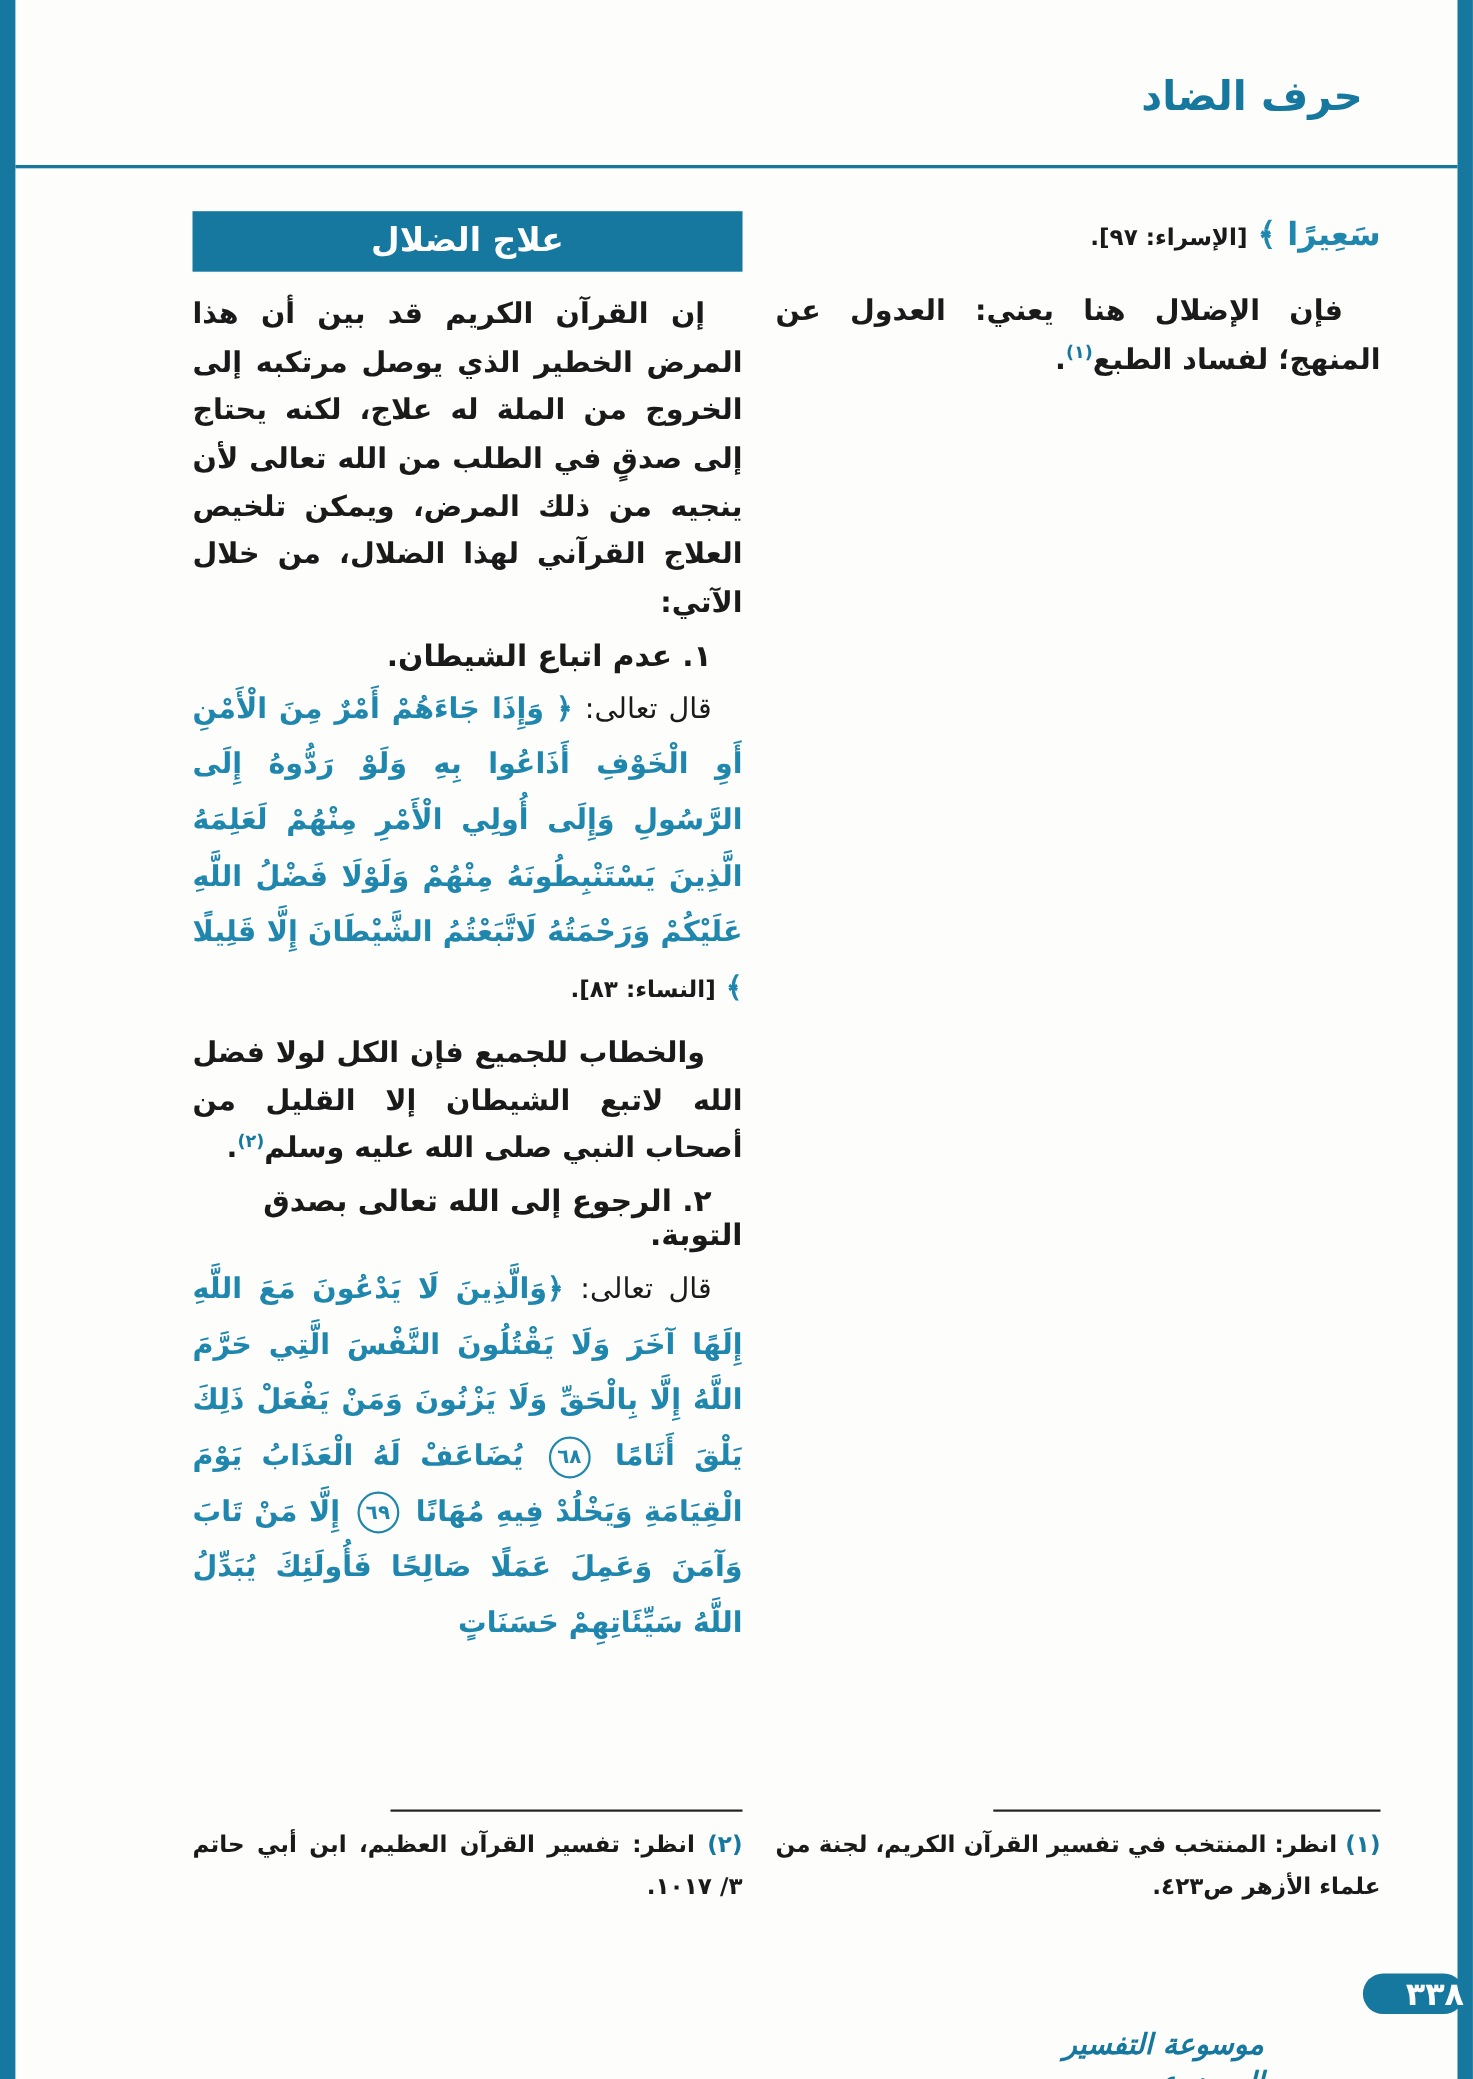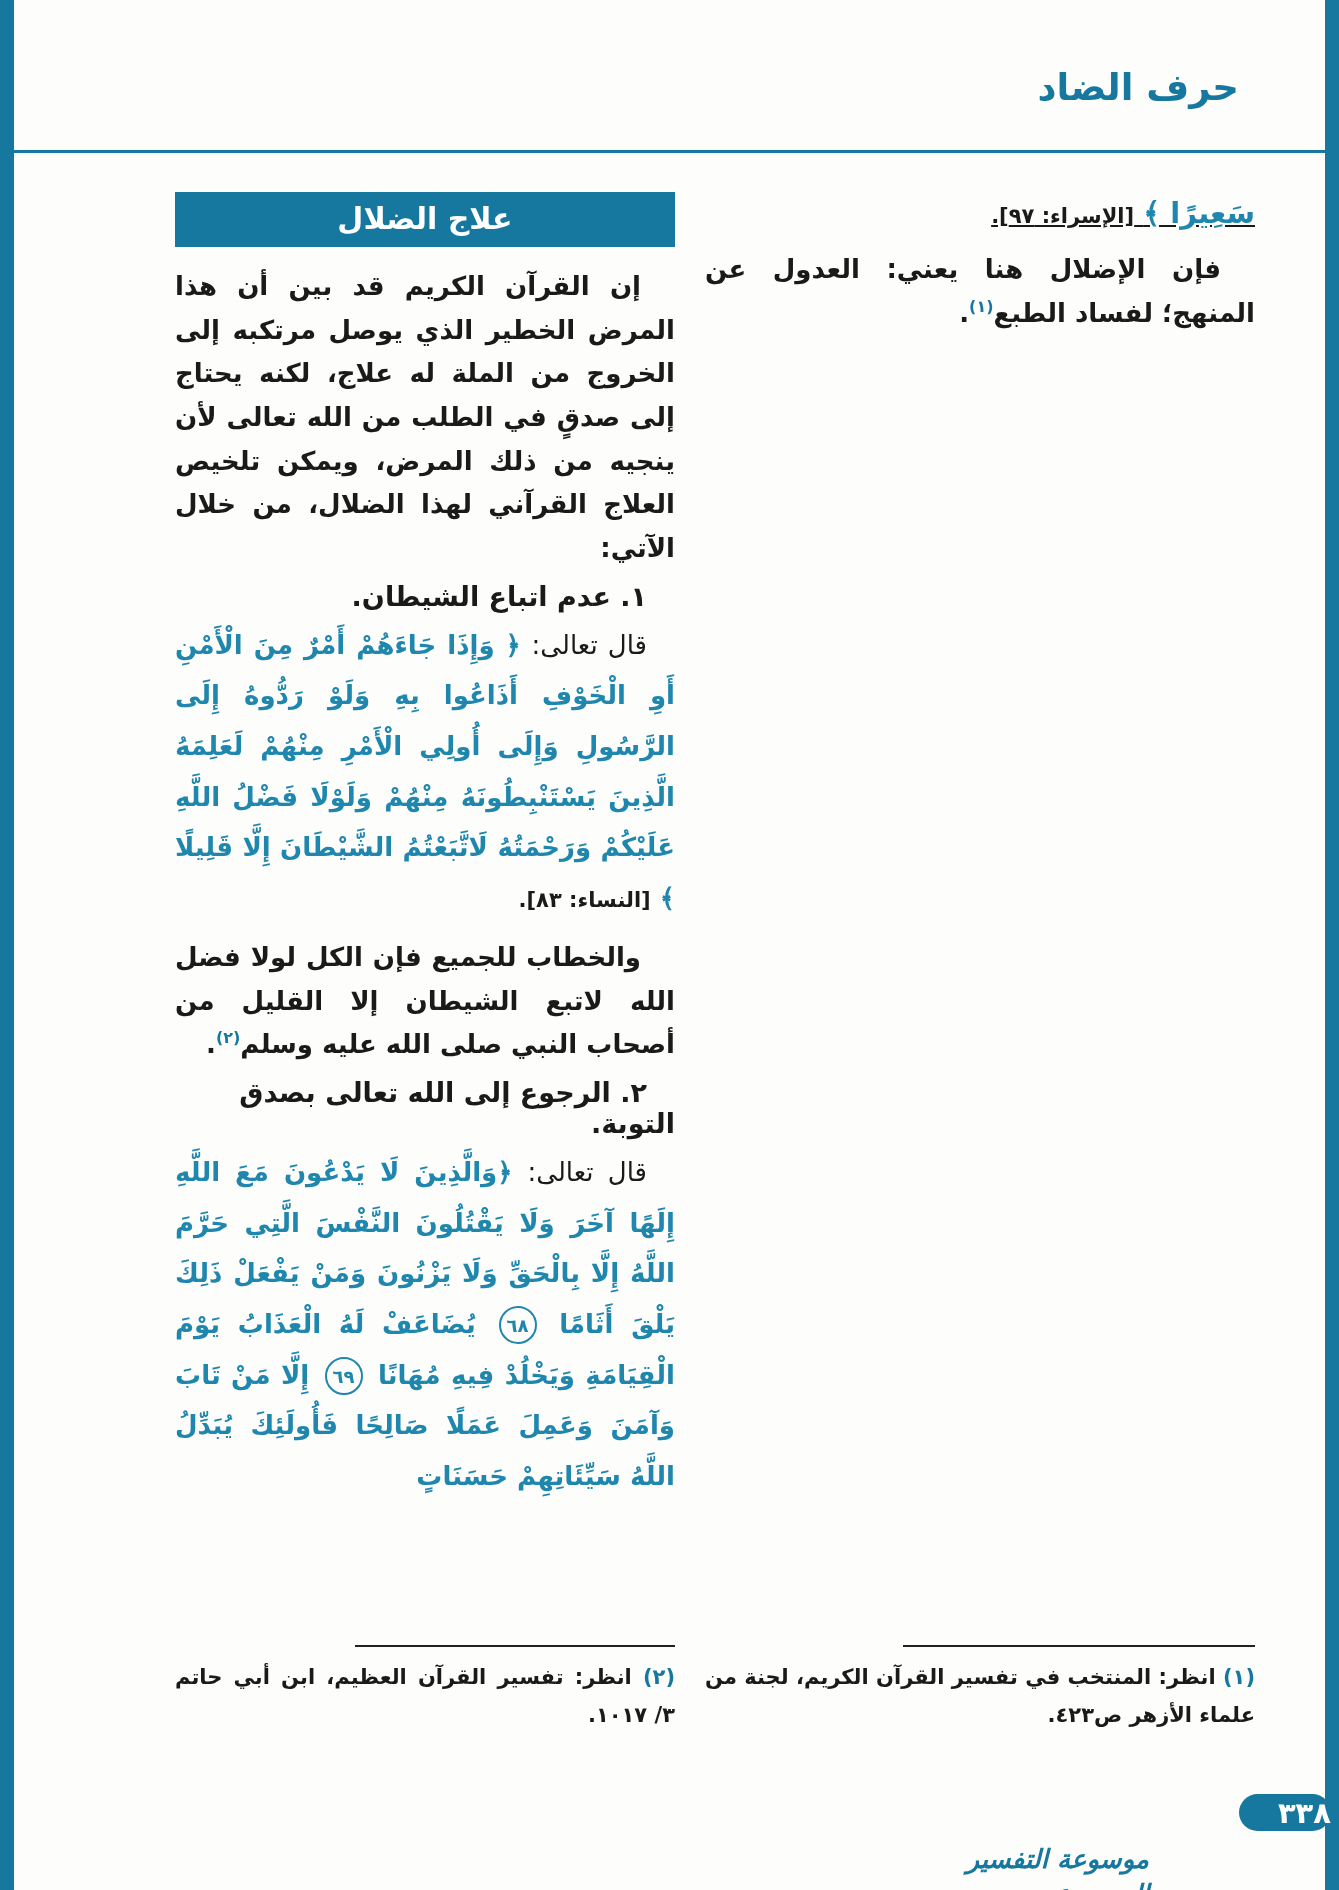--- a/index.html
+++ b/index.html
@@ -33,21 +33,21 @@
     height:3px; background:var(--accent);
   }
 
   .columns{
     position:absolute; top:192px; right:84px; left:175px;
     display:flex; gap:30px; align-items:flex-start;
   }
   .col-right{ width:550px; }
   .col-left{ width:500px; }
 
-  .verse-line{ margin:4px 0 18px; font-size:26px; font-weight:700; text-align:right;text-decoration:underline; }
+  .verse-line{ margin:4px 0 32px; font-size:26px; font-weight:700; text-align:right; }
   .verse-line .quran{ font-size:29px; }
 
   .body-par{
     font-size:26px; font-weight:700; line-height:1.68;
     text-align:justify; margin:0 0 10px; text-indent:34px;
   }
   .banner{
     background:var(--accent); color:#ffffff;
     text-align:center; font-size:30px; font-weight:800;
     padding:9px 0 11px; margin:0 0 18px;

